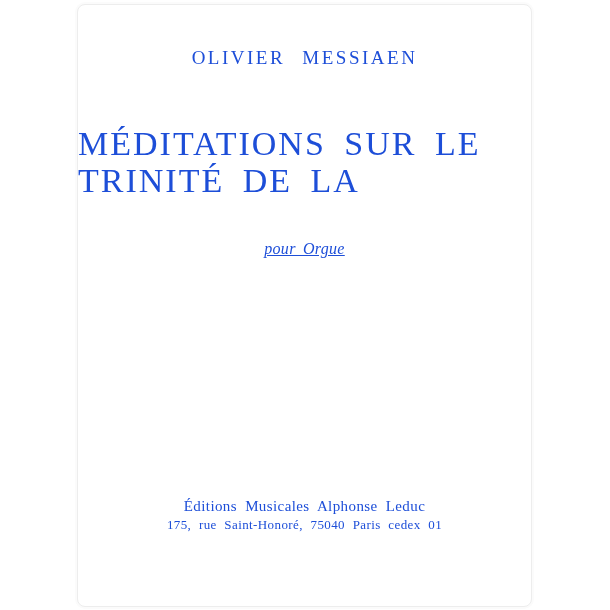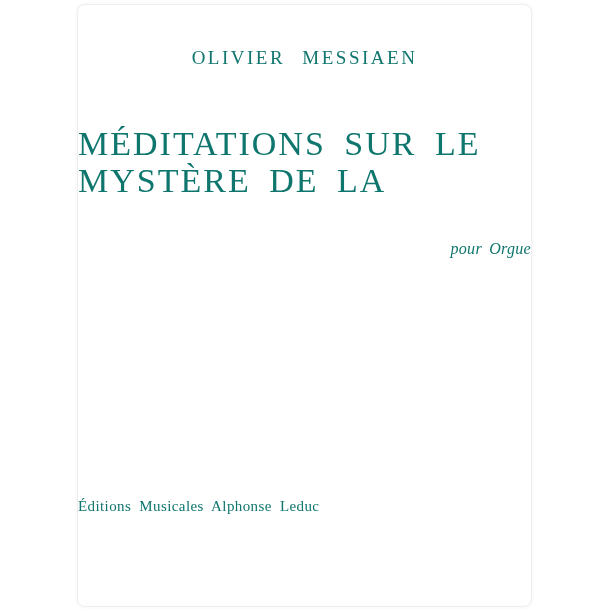--- a/index.html
+++ b/index.html
@@ -23,21 +23,21 @@
     top: 4px;
     width: 455px;
     height: 603px;
     background: #ffffff;
     border: 1px solid #ededed;
     border-radius: 8px;
     box-shadow: 0 0 0 2px #fbfbfb;
     box-sizing: border-box;
   }
   .ink {
-    color: #0f766e;
+    color: #1d4ed8;
   }
   .author {
     position: absolute;
     top: 42px;
     left: 0;
     width: 100%;
     text-align: center;
     font-size: 19px;
     letter-spacing: 2.5px;
     word-spacing: 10px;
@@ -54,31 +54,33 @@
     line-height: 37px;
     letter-spacing: 2px;
     word-spacing: 8px;
     white-space: nowrap;
   }
   .subtitle {
     position: absolute;
     top: 235px;
     left: 0;
     width: 100%;
-    text-align: right;
+    text-align: center;
     font-style: italic;
     font-size: 16px;
     letter-spacing: 0.3px;
     word-spacing: 3px;
+    text-decoration: underline;
   }
   .publisher {
     position: absolute;
     top: 493px;
     left: 0;
     width: 100%;
+    text-align: center;
     font-size: 15px;
     letter-spacing: 0.4px;
     word-spacing: 4px;
     white-space: nowrap;
   }
   .address {
     position: absolute;
     top: 512px;
     left: 0;
     width: 100%;
@@ -92,22 +94,23 @@
 </head>
 <body>
 
 <div class="canvas">
   <div class="page">
 
     <div class="author ink">OLIVIER MESSIAEN</div>
 
     <div class="title-block">
       <div class="title-line ink">MÉDITATIONS SUR LE</div>
-      <div class="title-line ink">MYSTÈRE DE LA</div>
+      <div class="title-line ink">TRINITÉ DE LA</div>
     </div>
 
     <div class="subtitle ink">pour Orgue</div>
 
     <div class="publisher ink">Éditions Musicales Alphonse Leduc</div>
 
+    <div class="address ink">175, rue Saint-Honoré, 75040 Paris cedex 01</div>
 
   </div>
 </div>
 
 </body></html>

